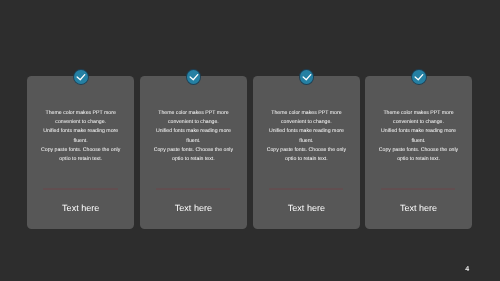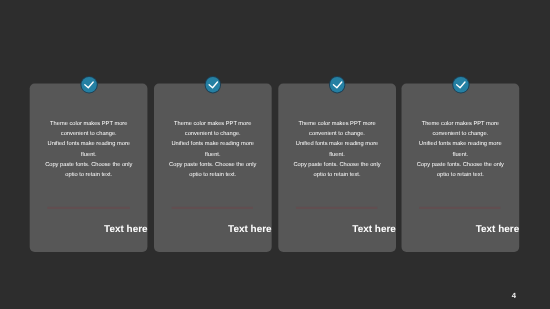--- a/index.html
+++ b/index.html
@@ -9,21 +9,21 @@
 .cards{position:absolute;left:0;top:0;width:500px;height:281px;}
 .card{position:absolute;top:76px;width:107px;height:153px;background:#575757;border-radius:4.5px;}
 .card1{left:27.2px;}
 .card2{left:139.9px;}
 .card3{left:252.9px;}
 .card4{left:365px;}
 .badge{position:absolute;left:53.5px;top:-5.75px;margin-left:-6.85px;width:13.9px;height:13.9px;border-radius:50%;background:#2580a3;box-shadow:0 0 0 0.9px #1c4056;}
 .badge svg{position:absolute;left:0;top:0;width:13.9px;height:13.9px;display:block;overflow:visible;}
 .body-text{position:absolute;left:0;right:0;top:33.0px;transform:translateZ(0);text-align:center;color:#ffffff;font-size:5.2px;line-height:9.2px;letter-spacing:0;}
 .divider{position:absolute;left:15.85px;width:74.6px;top:112.2px;height:2px;background:#614e50;}
-.cta{position:absolute;left:0;right:0;top:127.4px;transform:translateZ(0);text-align:right;color:#ffffff;font-size:9.05px;font-weight:bold;line-height:11px;}
+.cta{position:absolute;left:0;right:0;top:127.4px;transform:translateZ(0);text-align:center;color:#ffffff;font-size:9.05px;font-weight:normal;line-height:11px;}
 .pagenum{position:absolute;left:462.1px;top:265.8px;transform:translateZ(0);width:10px;text-align:center;color:#ededed;font-size:7px;font-weight:bold;line-height:7px;}
 </style>
 </head>
 <body>
 
 <div class="slide">
   <div class="cards">
     <div class="card card1">
       <div class="badge">
         <svg viewBox="0 0 24 24">

